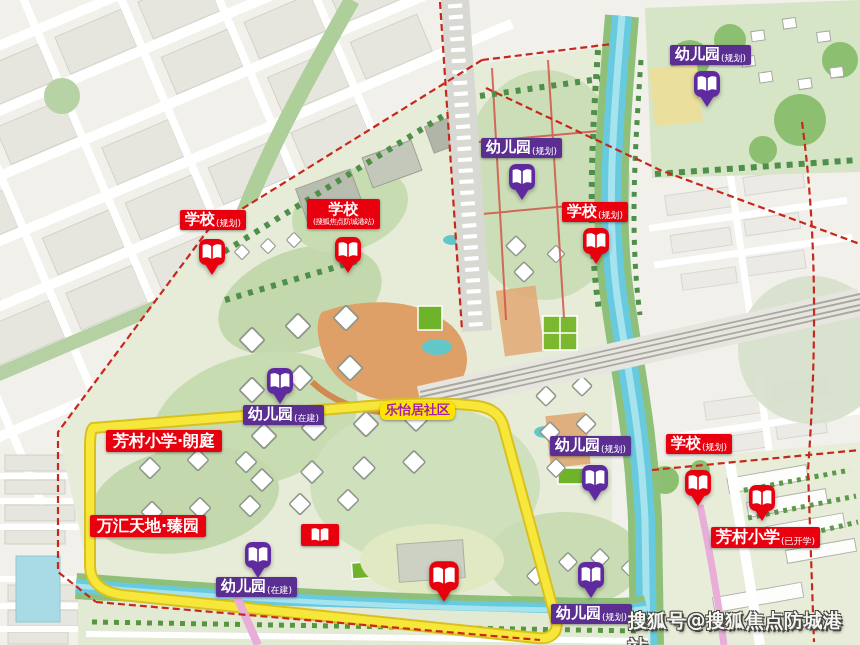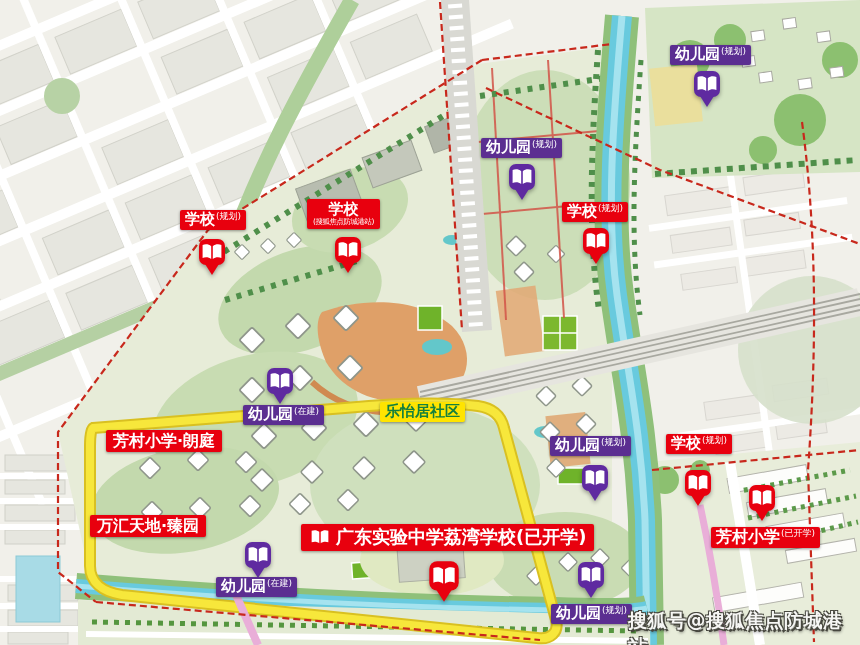--- a/index.html
+++ b/index.html
@@ -1,27 +1,27 @@
 <!DOCTYPE html>
 <html><head>
 <meta charset="utf-8">
 <style>
   html,body{margin:0;padding:0;background:#888;}
   .stage{position:relative;width:860px;height:645px;overflow:hidden;background:#f1f0ea;
          font-family:"DejaVu Sans",sans-serif;}
   .stage svg{display:block;}
   #map{position:absolute;left:0;top:0;}
   
-  .label{position:absolute;display:flex;align-items:flex-start;gap:1px;
+  .label{position:absolute;display:flex;align-items:flex-end;gap:1px;
          background:#e8000e;color:#fff;font-weight:700;font-size:15px;line-height:1.15;
          padding:1px 5px 2px;border-radius:2px;white-space:nowrap;z-index:6;
          box-shadow:0 1px 3px rgba(0,0,0,.4);}
   .label .sub{font-size:9px;font-weight:400;}
   .label.purple{background:#5b2e91;}
-  .label.yellow{background:#ffe400;color:#15803d;font-size:15px;}
+  .label.yellow{background:#ffe400;color:#a21caf;font-size:13px;border-radius:6px;}
   .label.wh{font-size:16px;padding:2px 7px;}
   .label.big{font-size:18px;padding:3px 8px;display:flex;align-items:center;gap:5px;}
   .label.two{flex-direction:column;align-items:center;gap:0;padding:2px 6px;text-align:center;}
   .label.two .sub{font-size:7.5px;letter-spacing:-.5px;}
   .label.fc{font-size:16px;}
   .bkinline{width:22px;height:16px;flex:0 0 auto;}
   
   .pin{position:absolute;width:30px;height:38px;z-index:5;
        filter:drop-shadow(0 2px 2px rgba(0,0,0,.35));}
   .pin svg{width:100%;height:100%;}
@@ -453,21 +453,20 @@
       <span>万汇天地·臻园</span>
     </div>
   <div class="label purple" style="left:216px;top:577px">
       <span>幼儿园</span>
       <span class="sub">(在建)</span>
     </div>
   <div class="label big" style="left:301px;top:524px">
       <svg class="bkinline" viewBox="0 0 24 18">
         <use href="#bk"></use>
       </svg>
-      <span>广东实验中学荔湾学校(已开学)</span>
     </div>
   <div class="label purple" style="left:550px;top:436px">
       <span>幼儿园</span>
       <span class="sub">(规划)</span>
     </div>
   <div class="label" style="left:666px;top:434px">
       <span>学校</span>
       <span class="sub">(规划)</span>
     </div>
   <div class="label fc" style="left:711px;top:527px">

